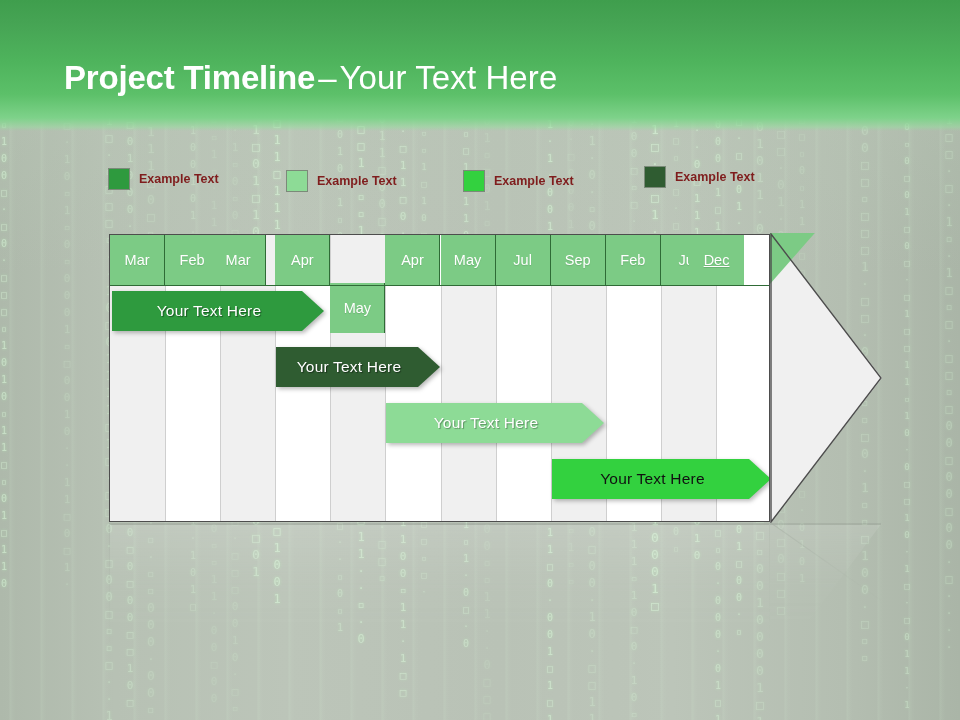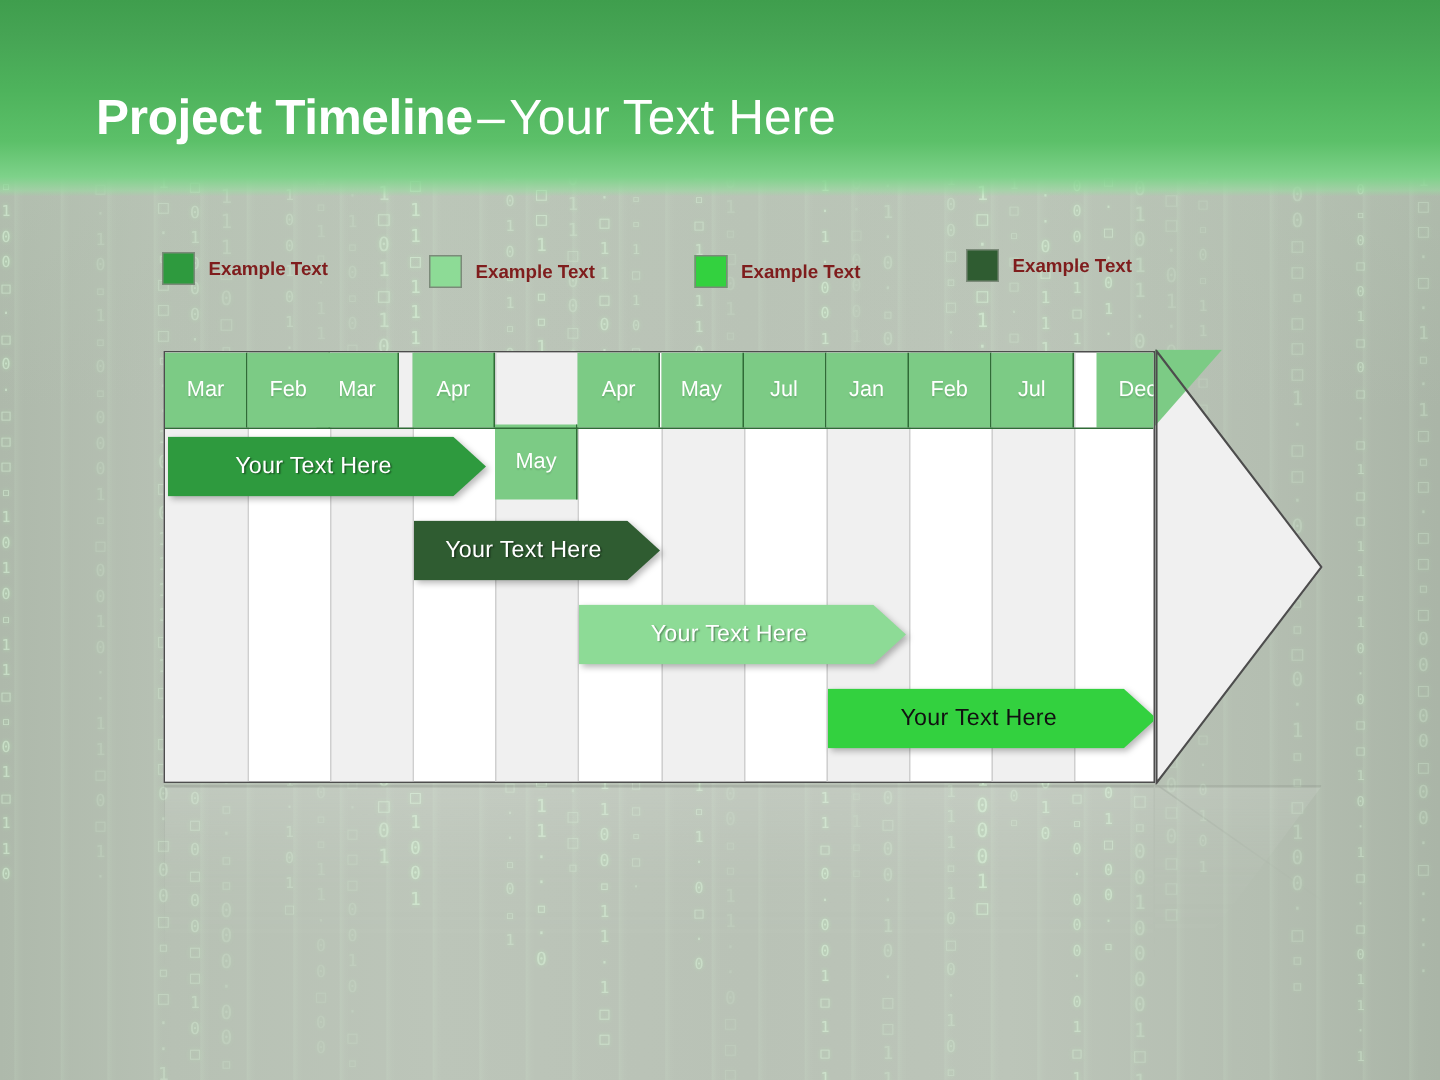--- a/index.html
+++ b/index.html
@@ -1730,24 +1730,24 @@
         </div>
       <div class="month-row" id="month-row">
           <div class="month-cell" style="left: 0px; width: 55.0833px;">Mar</div>
           <div class="month-cell" style="left: 55.0833px; width: 55.0833px;">Feb</div>
           <div class="month-cell" style="left: 101px; width: 55.0833px;">Mar</div>
           <div class="month-cell" style="left: 165.25px; width: 55.0833px;">Apr</div>
           <div class="month-cell" style="left: 220.333px; width: 55.0833px; margin-top: 48px;">May</div>
           <div class="month-cell" style="left: 275.417px; width: 55.0833px;">Apr</div>
           <div class="month-cell" style="left: 330.5px; width: 55.0833px;">May</div>
           <div class="month-cell" style="left: 385.583px; width: 55.0833px;">Jul</div>
-          <div class="month-cell" style="left: 440.667px; width: 55.0833px;">Jan</div>
+          <div class="month-cell" style="left: 440.667px; width: 55.0833px;">Sep</div>
           <div class="month-cell" style="left: 495.75px; width: 55.0833px;">Feb</div>
           <div class="month-cell" style="left: 550.833px; width: 55.0833px;">Jul</div>
-          <div class="month-cell" style="left: 621px; width: 55.0833px;">Dec</div>
+          <div class="month-cell" style="left: 579px; width: 55.0833px; text-decoration: underline;">Dec</div>
         </div>
       <div class="month-underline"></div>
       <div id="bars-layer">
           <div class="bar" style="left: 2px; top: 56px; width: 212px;">
             <div class="bar-shape" style="background: rgb(46, 154, 62);"></div>
             <div class="bar-label on-dark">Your  Text Here</div>
           </div>
           <div class="bar" style="left: 166px; top: 112px; width: 164px;">
             <div class="bar-shape" style="background: rgb(47, 92, 49);"></div>
             <div class="bar-label on-dark">Your  Text Here</div>

